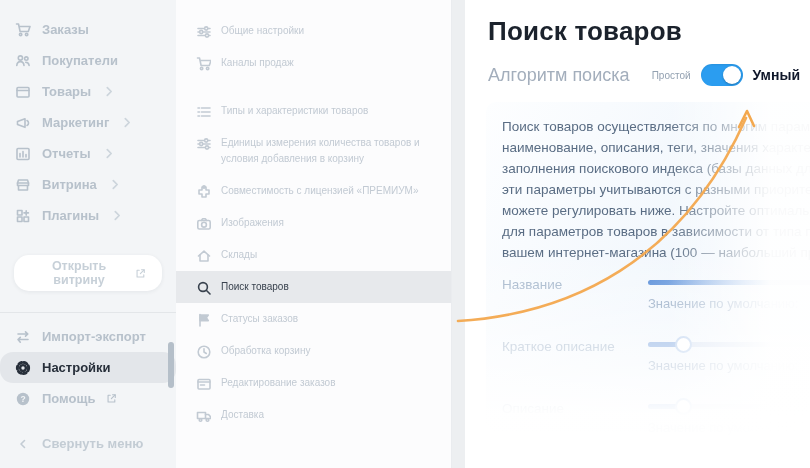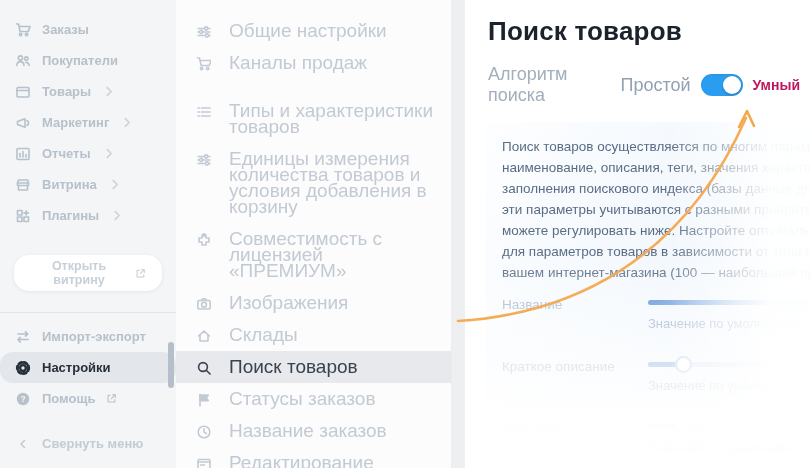--- a/index.html
+++ b/index.html
@@ -27,40 +27,40 @@
     box-shadow:0 1px 4px rgba(31,45,61,.07); cursor:pointer; }
   .side-bottom { margin-top:21px; border-top:1px solid #e3e6e9; padding-top:8px; }
   .srow.active { background:#e3e6ea; color:#272f3a; font-weight:700;border-radius:13px; }
   .srow.dim { color:#c3ccd4; }
   .scroll-thumb { position:absolute; right:2px; top:342px; width:6px; height:46px;
     border-radius:3px; background:#b5bfc9; }
 
   
   .settings-menu { position:absolute; left:176px; top:0; width:276px; height:468px;
     background:#fcfcfd; border-right:1px solid #eaecef; padding-top:15px; }
-  .mitem { display:flex; align-items:flex-start; gap:18px; padding:8px 18px 8px 20px;
-    font-size:19px; line-height:16px; color:#c2cad3; cursor:pointer; }
+  .mitem { display:flex; align-items:flex-start; gap:10px; padding:8px 18px 8px 20px;
+    font-size:10px; line-height:16px; color:#c2cad3; cursor:pointer; }
   .mitem svg.ic { width:15px; height:15px; flex:0 0 15px; margin-top:.5px; }
   .mitem.active { background:#e7e9ec; color:#39424e; }
   .msep { height:16px; }
 
   
   .content { position:absolute; left:465px; top:0; width:345px; height:468px;
     background:#fff; }
   .page-title { margin:16px 0 0 23px; font-size:26px; font-weight:800; color:#1b222c;
     letter-spacing:.2px; }
   .algo-row { display:flex; align-items:center; margin:17px 10px 0 23px; }
   .algo-label { font-size:18px; color:#a3aebc; }
-  .tg-off { margin-left:auto; font-size:18px; color:#93a1b1; }
+  .tg-off { margin-left:auto; font-size:10px; color:#93a1b1; }
   .toggle { width:42px; height:22px; border-radius:11px; background:#2b9df0;
     margin:0 10px; position:relative; cursor:pointer; flex:0 0 42px;
     box-shadow:inset 0 1px 2px rgba(0,0,0,.08); }
   .toggle .knob { position:absolute; top:2px; right:2px; width:18px; height:18px;
     border-radius:50%; background:#fff; box-shadow:0 1px 2px rgba(0,0,0,.25); }
-  .tg-on { font-size:14px; font-weight:700; color:#be185d; }
+  .tg-on { font-size:14px; font-weight:700; color:#0f172a; }
 
   .card { position:relative; margin:16px 0 0 21px; width:360px; height:330px;
     border-radius:10px;
     background:linear-gradient(120deg,#fdfeff 0%,#f3f8fd 45%,#e9f1fb 100%); }
   .card-text { padding:14px 0 0 16px; }
   .dline { font-size:13.5px; line-height:21px; color:#5a6d84; white-space:nowrap;
     overflow:hidden; }
   .sliders { margin-top:12px; padding-left:16px; }
   .slider-row { display:grid; grid-template-columns:146px 1fr; margin-bottom:26px; }
   .slider-label { font-size:13.5px; color:#9fb2c8; padding-top:2px; }
@@ -275,21 +275,21 @@
         <path d="M4 2.5V14"></path>
         <path d="M4 3h8.3l-2 2.8 2 2.8H4z" fill="currentColor"></path>
       </svg>
     <span>Статусы заказов</span>
   </div>
   <div class="mitem">
     <svg class="ic">
         <circle cx="8" cy="8" r="5.8"></circle>
         <path d="M8 4.8V8l2.3 1.5"></path>
       </svg>
-    <span>Название заказов</span>
+    <span>Обработка корзину</span>
   </div>
   <div class="mitem">
     <svg class="ic">
         <rect x="2" y="3.5" width="12" height="9.5" rx="1"></rect>
         <path d="M2 6h12M4.5 9h4"></path>
       </svg>
     <span>Редактирование заказов</span>
   </div>
   <div class="mitem">
     <svg class="ic">

